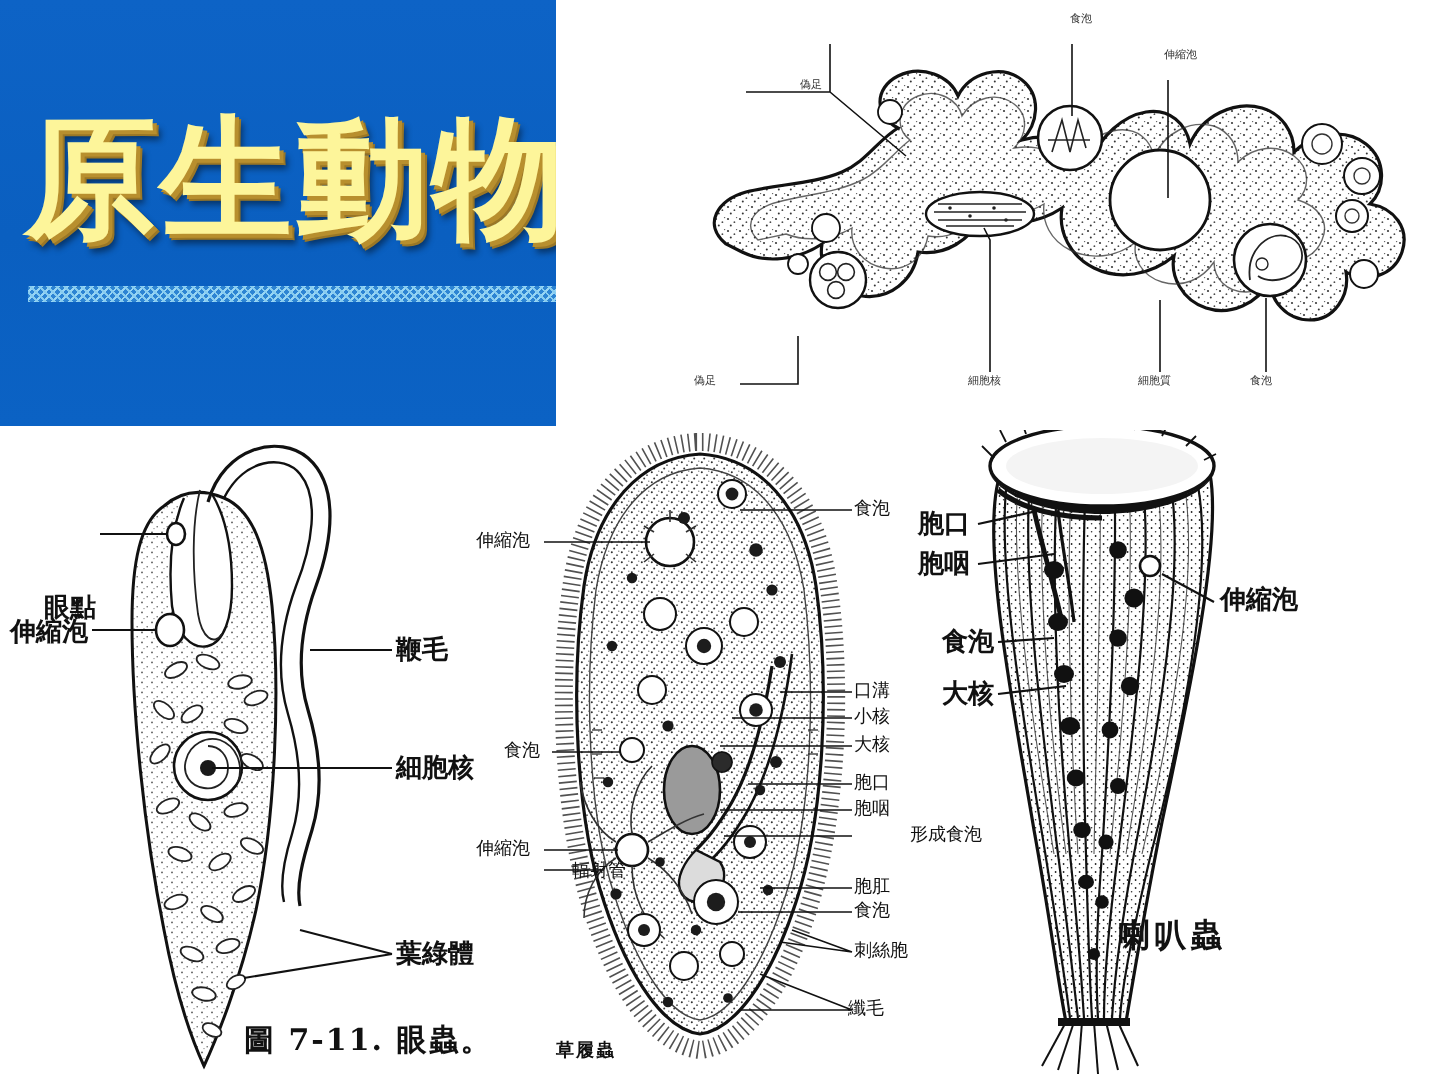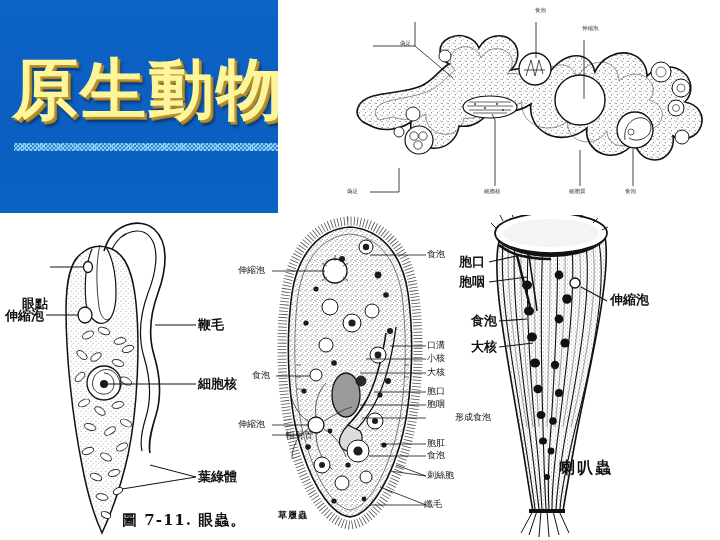--- a/index.html
+++ b/index.html
@@ -421,21 +421,21 @@
     <div class="lbl lbl-mid" style="left:197px; top:139px;">小核</div>
     <div class="lbl lbl-mid" style="left:197px; top:153px;">大核</div>
     <div class="lbl lbl-mid" style="left:197px; top:172px;">胞口</div>
     <div class="lbl lbl-mid" style="left:197px; top:185px;">胞咽</div>
     <div class="lbl lbl-mid" style="left:197px; top:198px;margin-left:28px;">形成食泡</div>
     <div class="lbl lbl-mid" style="left:197px; top:224px;">胞肛</div>
     <div class="lbl lbl-mid" style="left:197px; top:236px;">食泡</div>
     <div class="lbl lbl-mid" style="left:197px; top:256px;">刺絲胞</div>
     <div class="lbl lbl-mid" style="left:194px; top:285px;">纖毛</div>
 
-    <div class="caption" style="left:48px; top:294px; font-size:9px; letter-spacing:1px;">草履蟲</div>
+    <div class="caption" style="left:48px; top:304px; font-size:9px; letter-spacing:1px;">草履蟲</div>
   </div>
 
   <div class="fig" style="left:455px; top:215px; width:265px; height:325px;">
     <svg width="265" height="325" viewBox="0 0 265 325">
       <defs>
         <pattern id="stentorfill" width="4" height="4" patternUnits="userSpaceOnUse">
           <rect width="4" height="4" fill="#ffffff"></rect>
           <circle cx="0.8" cy="1.0" r="0.45" fill="#1f1f1f"></circle>
           <circle cx="2.8" cy="2.9" r="0.4" fill="#2c2c2c"></circle>
         </pattern>

